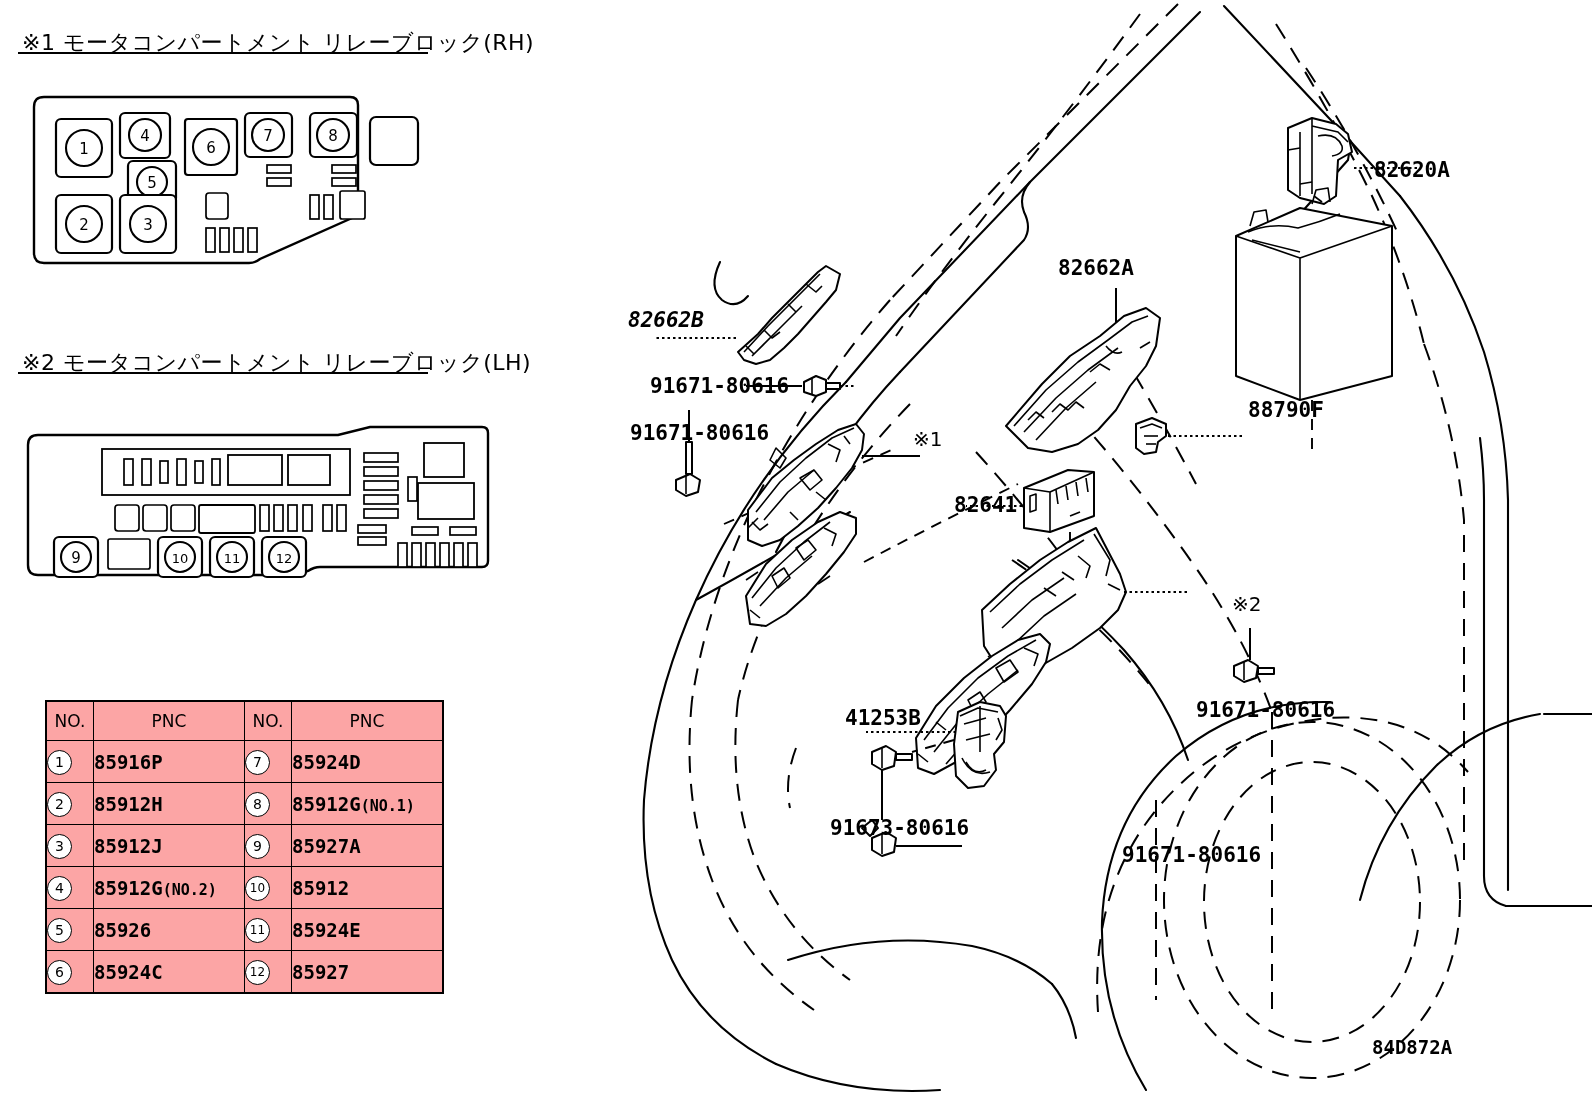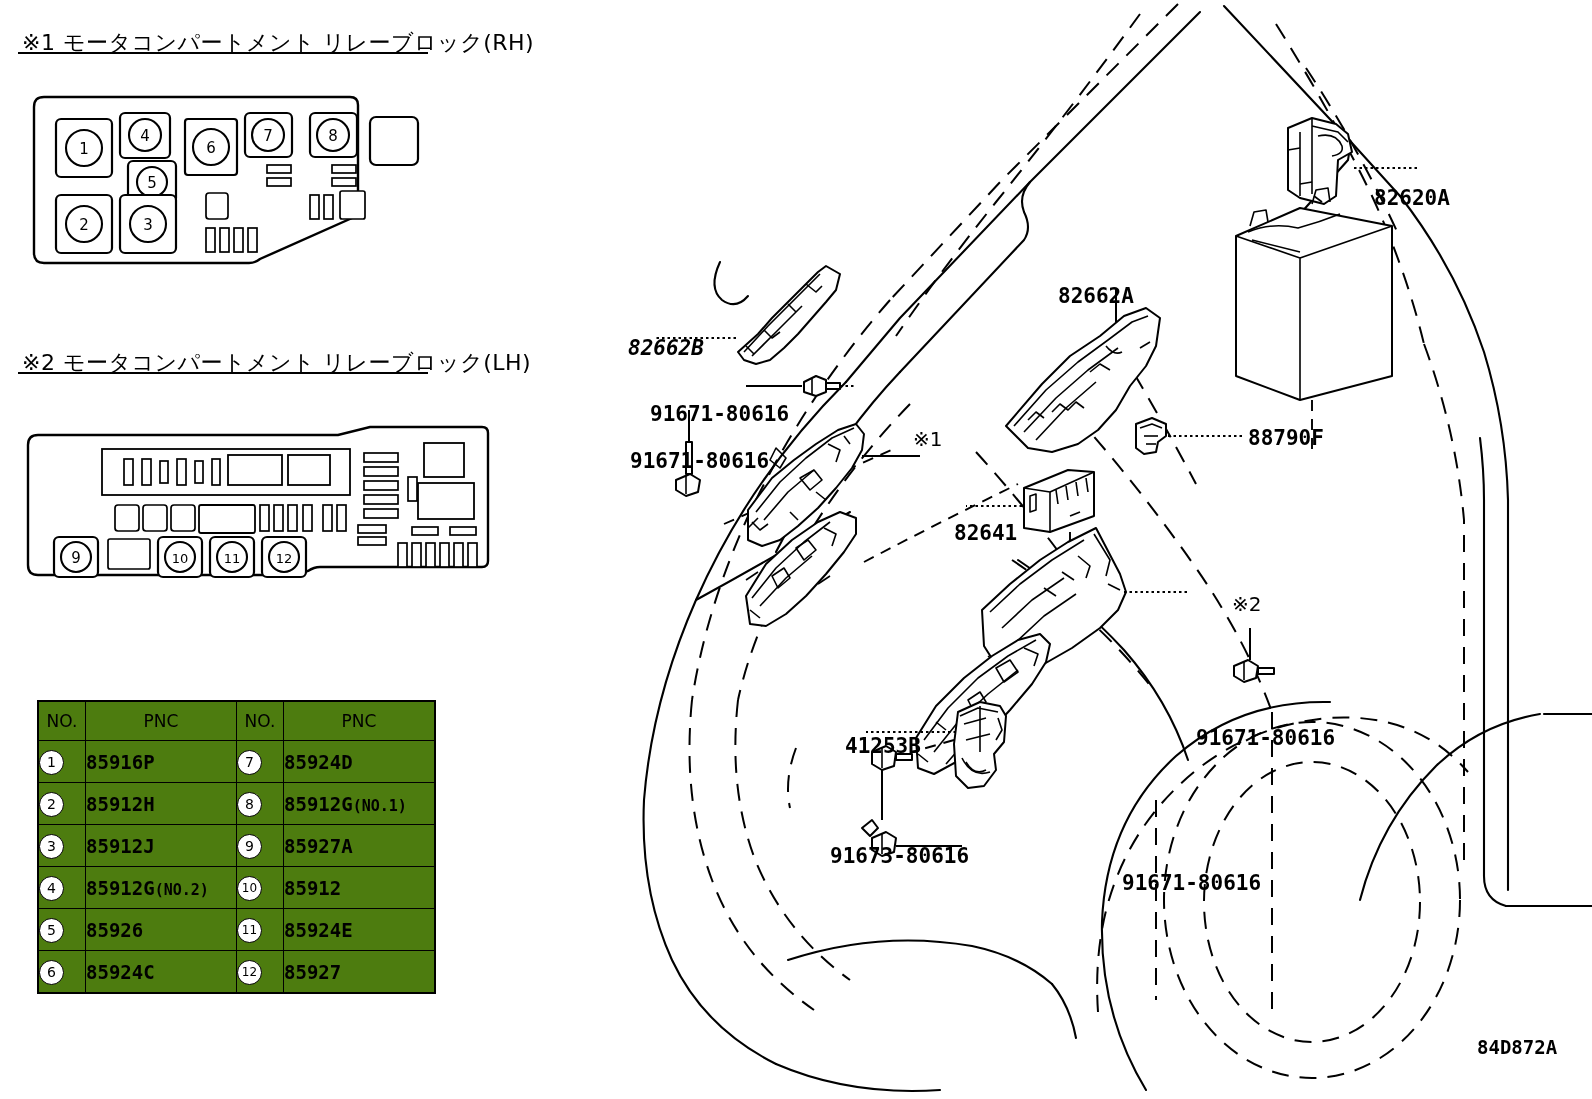--- a/index.html
+++ b/index.html
@@ -33,21 +33,22 @@
   }
   .numtx-sm{
     font-family:"DejaVu Sans",sans-serif;font-size:13px;
     text-anchor:middle;dominant-baseline:central;fill:#000;
   }
 
   
   table.pnc{
     border-collapse:collapse;
     border:2.5px solid #000;
-    background:#4d7c0f;
+    background:#fca5a5;
+    margin-left:8px;
   }
   table.pnc td,table.pnc th{
     border:1.5px solid #000;
     padding:0; margin:0;
     height:41px;
     font-family:"DejaVu Sans Mono","Liberation Mono",monospace;
     font-weight:bold;
     font-size:19px;
     color:#000;
     text-align:left;
@@ -71,21 +72,20 @@
   .thickrow td{border-bottom:2.5px solid #000;}
 
   
   .callout{
     font-family:"DejaVu Sans Mono","Liberation Mono",monospace;
     font-weight:bold;
     font-size:21px;
     letter-spacing:0px;
     white-space:nowrap;
     color:#000;
-    margin-top:28px;
   }
   .refmark{
     font-family:"DejaVu Sans",sans-serif;
     font-size:20px;white-space:nowrap;color:#000;
   }
   .diagid{
     font-family:"DejaVu Sans Mono","Liberation Mono",monospace;
     font-weight:bold;font-size:19px;color:#000;white-space:nowrap;
   }
 
@@ -502,13 +502,13 @@
 <div class="abs callout" style="left:1196px;top:698px;">91671-80616</div>
 
 <div class="abs callout" style="left:1122px;top:843px;">91671-80616</div>
 
 <div class="abs callout" style="left:830px;top:816px;">91673-80616</div>
 
 <div class="abs refmark" style="left:913px;top:427px;">※1</div>
 
 <div class="abs refmark" style="left:1232px;top:592px;">※2</div>
 
-<div class="abs diagid" style="left:1477px;top:1036px;">84D872A</div>
+<div class="abs diagid" style="left:1372px;top:1036px;">84D872A</div>
 
 </body></html>

